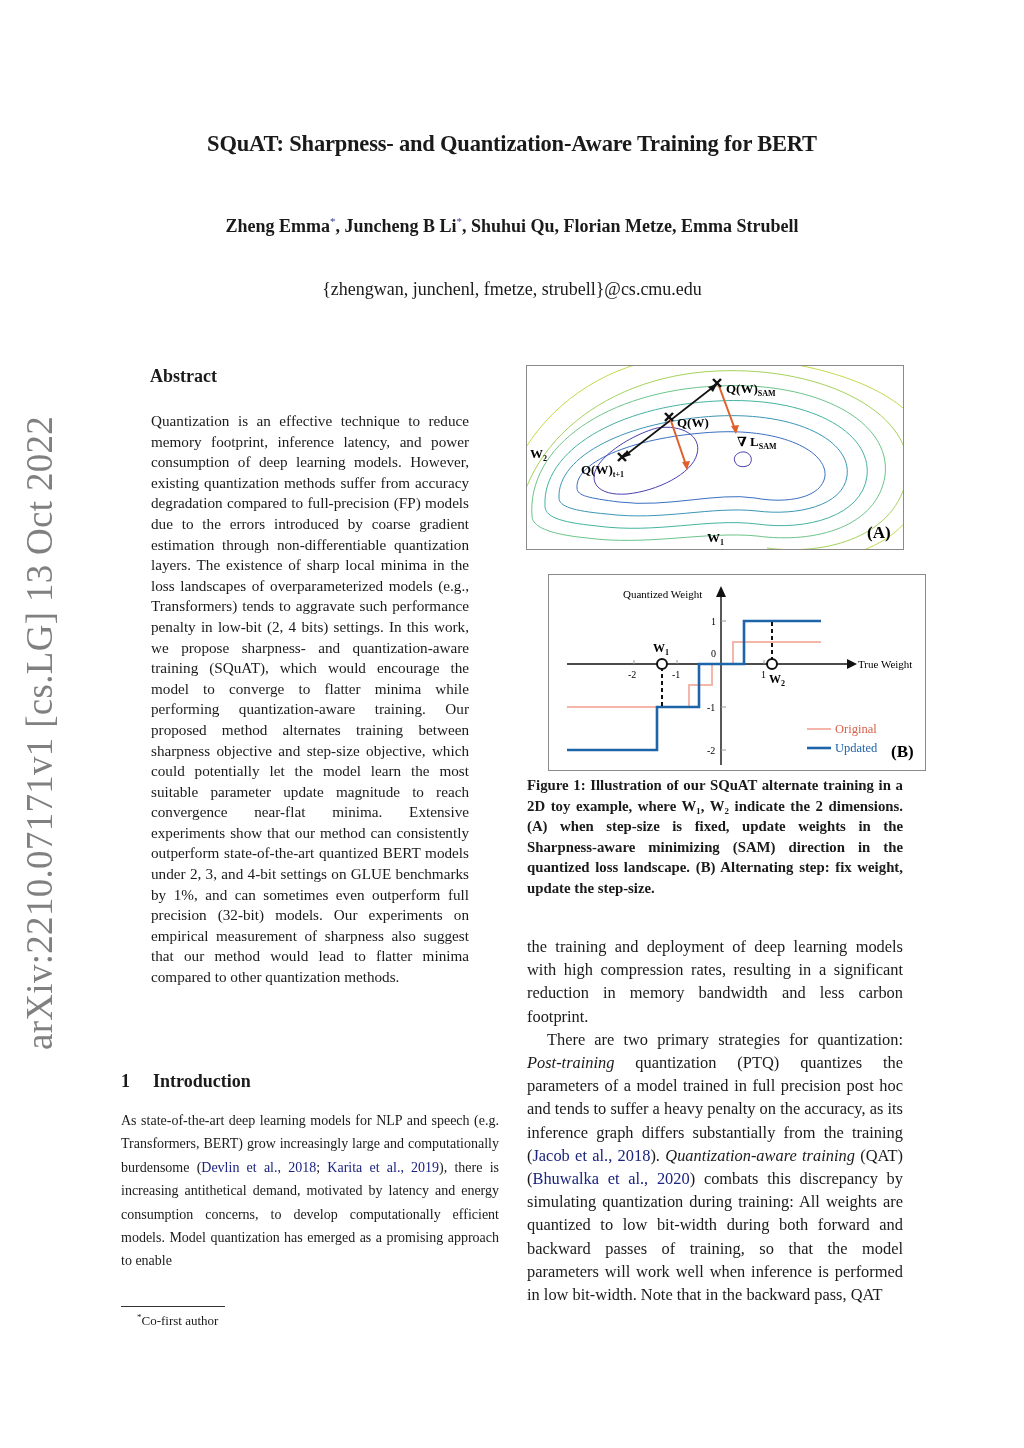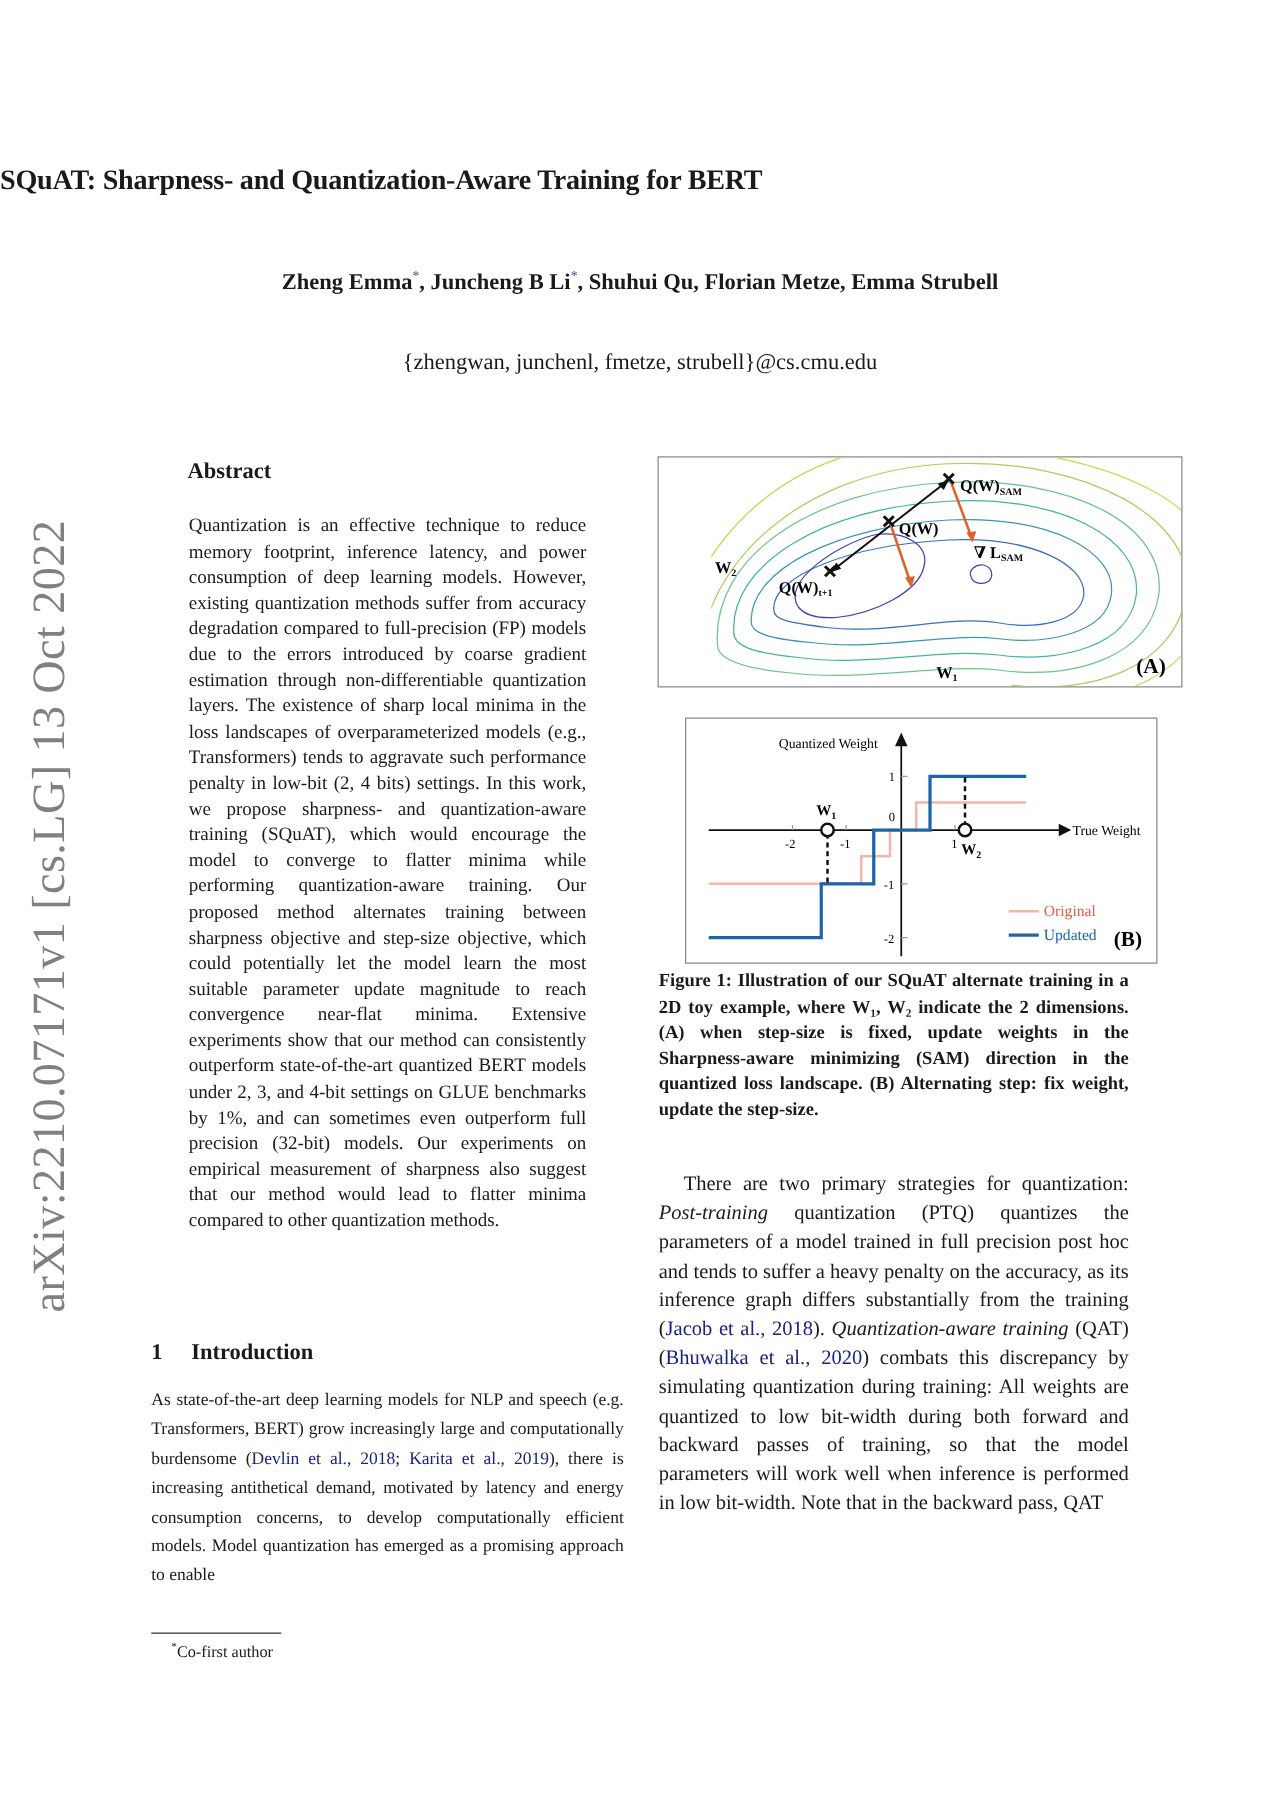--- a/index.html
+++ b/index.html
@@ -1,33 +1,33 @@
 <!DOCTYPE html>
 <html><head>
 <meta charset="utf-8">
 <style>
   html, body { margin:0; padding:0; background:#ffffff; }
   body { width:1024px; height:1448px; position:relative; overflow:hidden;
          font-family:"Liberation Serif","DejaVu Serif",serif; color:#1a1a1a; }
   .abs { position:absolute; }
-  .title { left:0; width:1024px; top:131px; text-align:left; font-size:22.5px; font-weight:bold; letter-spacing:-0.2px; }
+  .title { left:0; width:1024px; top:131px; text-align:center; font-size:22.5px; font-weight:bold; letter-spacing:-0.2px; }
   .authors { left:0; width:1024px; top:215px; text-align:center; font-size:18px; font-weight:bold; }
   .authors sup { font-weight:normal; font-size:11px; color:#3a3a9a; }
   .emails { left:0; width:1024px; top:239px; text-align:center; font-size:18px;margin-top:40px; }
   .arxiv { left:18px; top:1050px; transform-origin:0 0; transform:rotate(-90deg); font-size:37px; color:#808080; white-space:nowrap; letter-spacing:0.3px; }
   .abs-head { left:150px; width:320px; top:366px; text-align:left; font-size:18px; font-weight:bold; }
   .abstract { left:151px; width:318px; top:411px; font-size:15.2px; line-height:20.6px; text-align:justify; hyphens:manual; }
   .sec-head { left:121px; top:1071px; font-size:18px; font-weight:bold; }
   .sec-head .num { display:inline-block; width:32px; }
   .intro { left:121px; width:378px; top:1109px; font-size:14px; line-height:23.4px; text-align:justify; }
   .cite { color:#1a237e; }
   .fn-rule { left:121px; top:1306px; width:104px; border-top:1px solid #333; }
   .footnote { left:137px; top:1312px; font-size:13px; }
   .footnote sup { font-size:9px; }
-  .figA { left:526px; top:365px; width:376px; height:183px; border:1px solid #8a8a8a; background:#fff;padding-left:42px; }
+  .figA { left:526px; top:365px; width:376px; height:183px; border:1px solid #8a8a8a; background:#fff; }
   .figB { left:548px; top:564px; width:376px; height:195px; border:1px solid #8a8a8a; background:#fff;margin-top:10px; }
   .caption { left:527px; width:376px; top:775px; font-size:14.8px; line-height:20.6px; text-align:justify;font-weight:bold; }
   .right-text { left:527px; width:376px; top:935px; font-size:16.4px; line-height:23.2px; text-align:justify; }
   .right-text p { margin:0; }
   .right-text .indent { text-indent:20px; }
   em { font-style:italic; }
   svg text { font-family:"Liberation Serif","DejaVu Serif",serif; }
 </style>
 </head>
 <body>
@@ -141,14 +141,15 @@
     <text x="286" y="158" font-size="12.5" fill="#d9604a">Original</text>
     <line x1="258" y1="173" x2="282" y2="173" stroke="#1e64a8" stroke-width="2.6"></line>
     <text x="286" y="177" font-size="12.5" fill="#1e64a8">Updated</text>
     <text x="342" y="182" font-size="17" font-weight="bold">(B)</text>
   </svg>
 </div>
 
 <div class="abs caption">Figure 1:  Illustration of our SQuAT alternate training in a 2D toy example, where W₁, W₂ indicate the 2 dimensions.  (A) when step-size is fixed, update weights in the Sharpness-aware minimizing (SAM) direction in the quantized loss landscape.  (B) Alternating step:  fix weight, update the step-size.</div>
 
 <div class="abs right-text">
+  <p>the training and deployment of deep learning models with high compression rates, resulting in a significant reduction in memory bandwidth and less carbon footprint.</p>
   <p class="indent"><span>There are two primary strategies for quantization: </span><em>Post-training</em><span> quantization (PTQ) quantizes the parameters of a model trained in full precision post hoc and tends to suffer a heavy penalty on the accuracy, as its inference graph differs substantially from the training (</span><span class="cite">Jacob et al., 2018</span><span>). </span><em>Quantization-aware training</em><span> (QAT) (</span><span class="cite">Bhuwalka et al., 2020</span><span>) combats this discrepancy by simulating quantization during training: All weights are quantized to low bit-width during both forward and backward passes of training, so that the model parameters will work well when inference is performed in low bit-width.  Note that in the backward pass, QAT</span></p>
 </div>
 
 </body></html>

